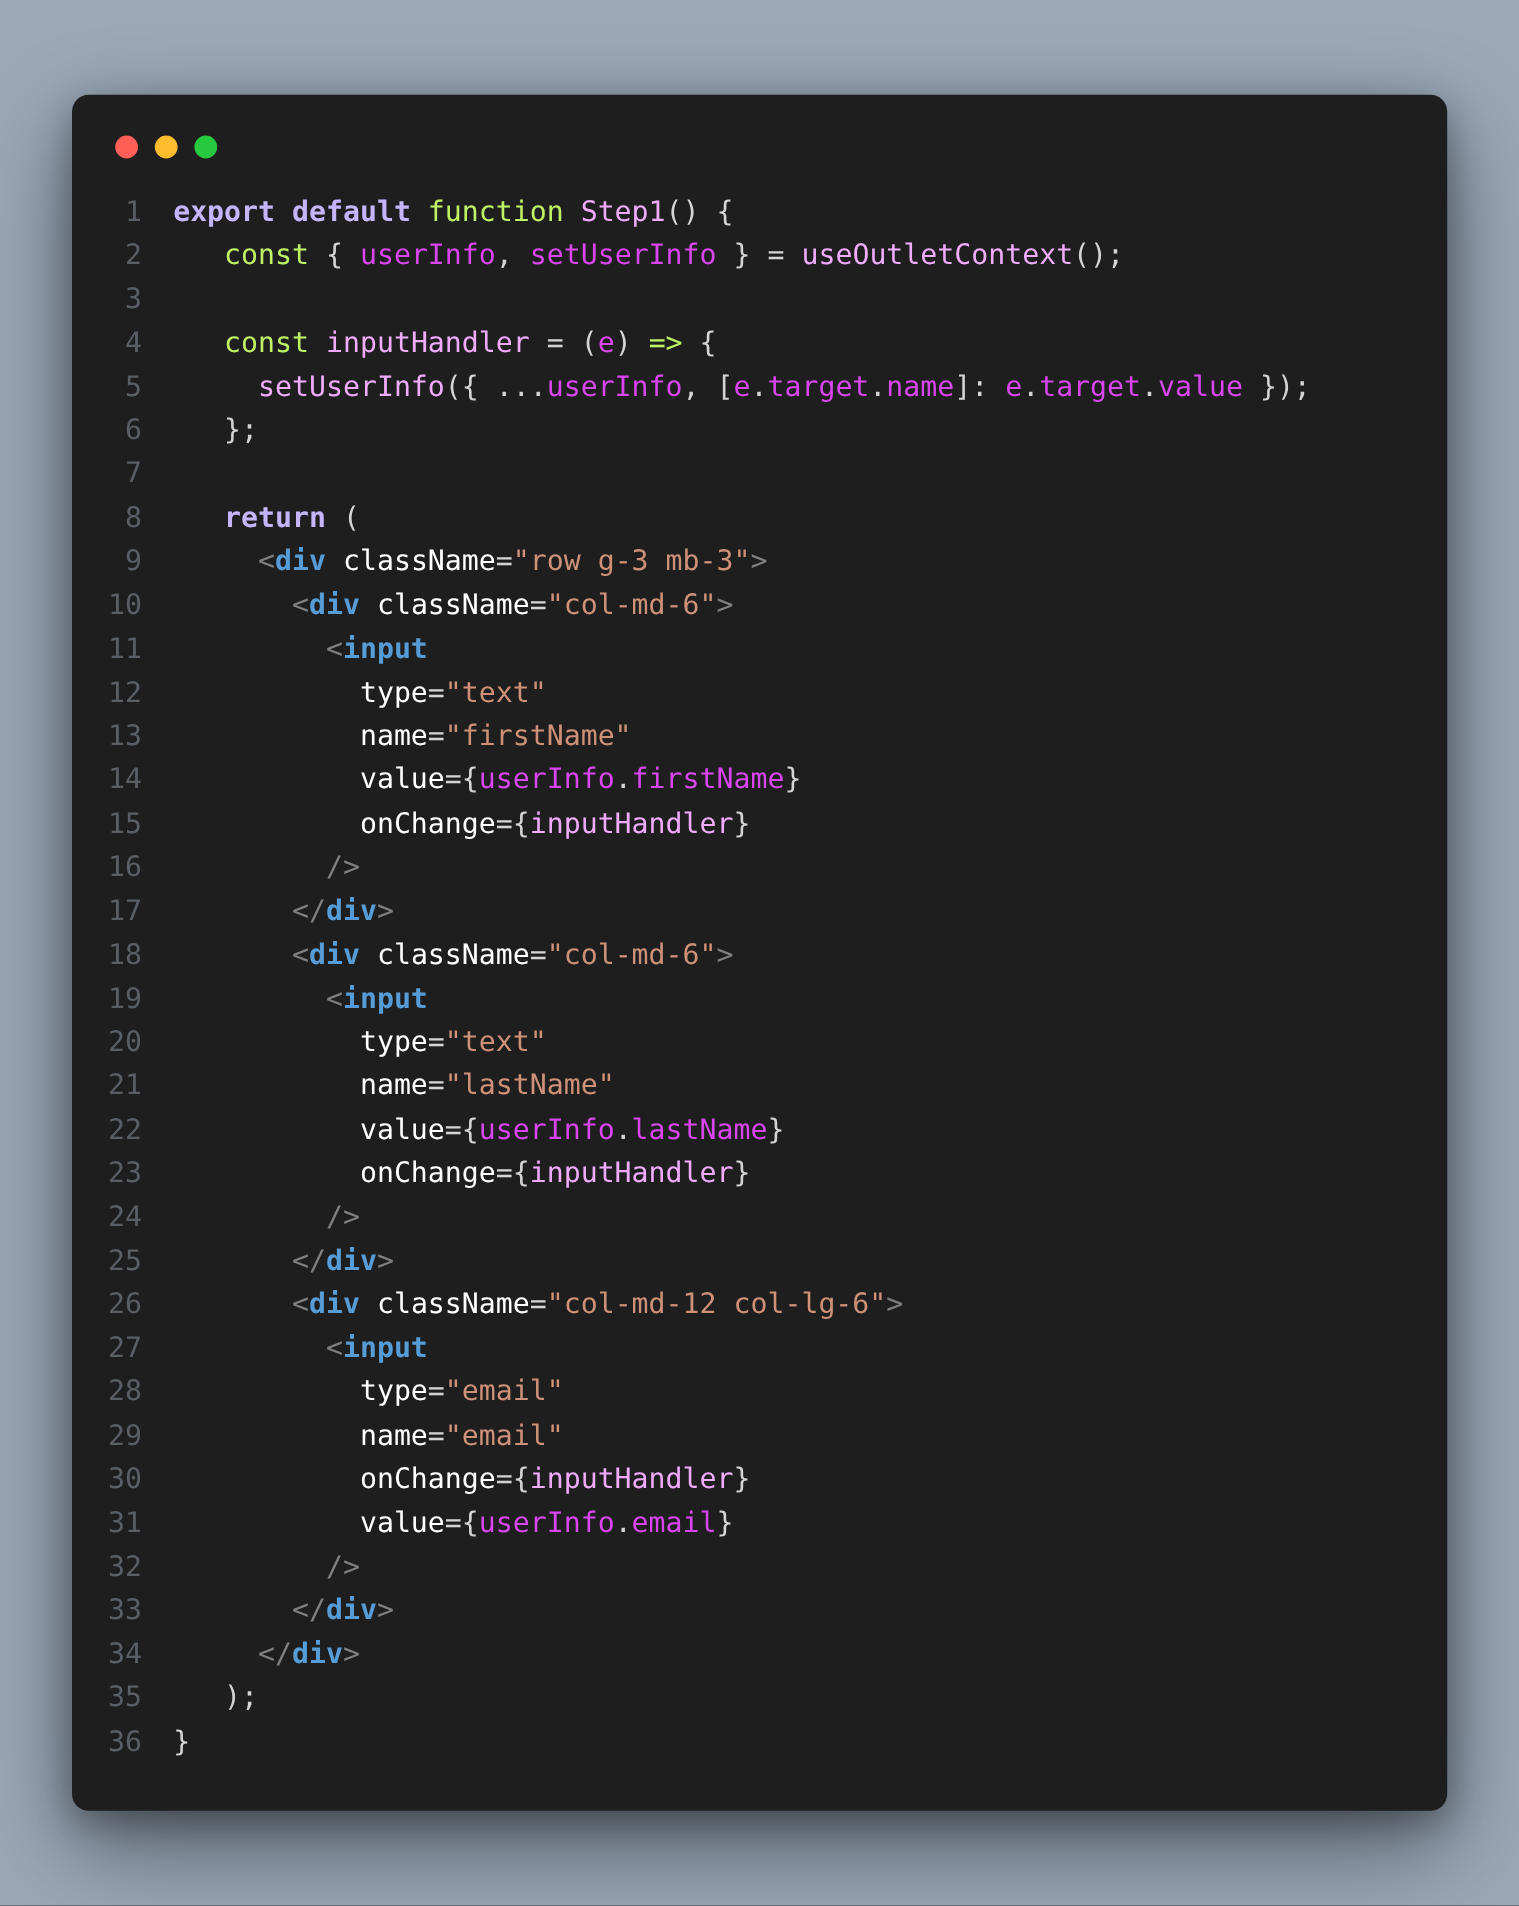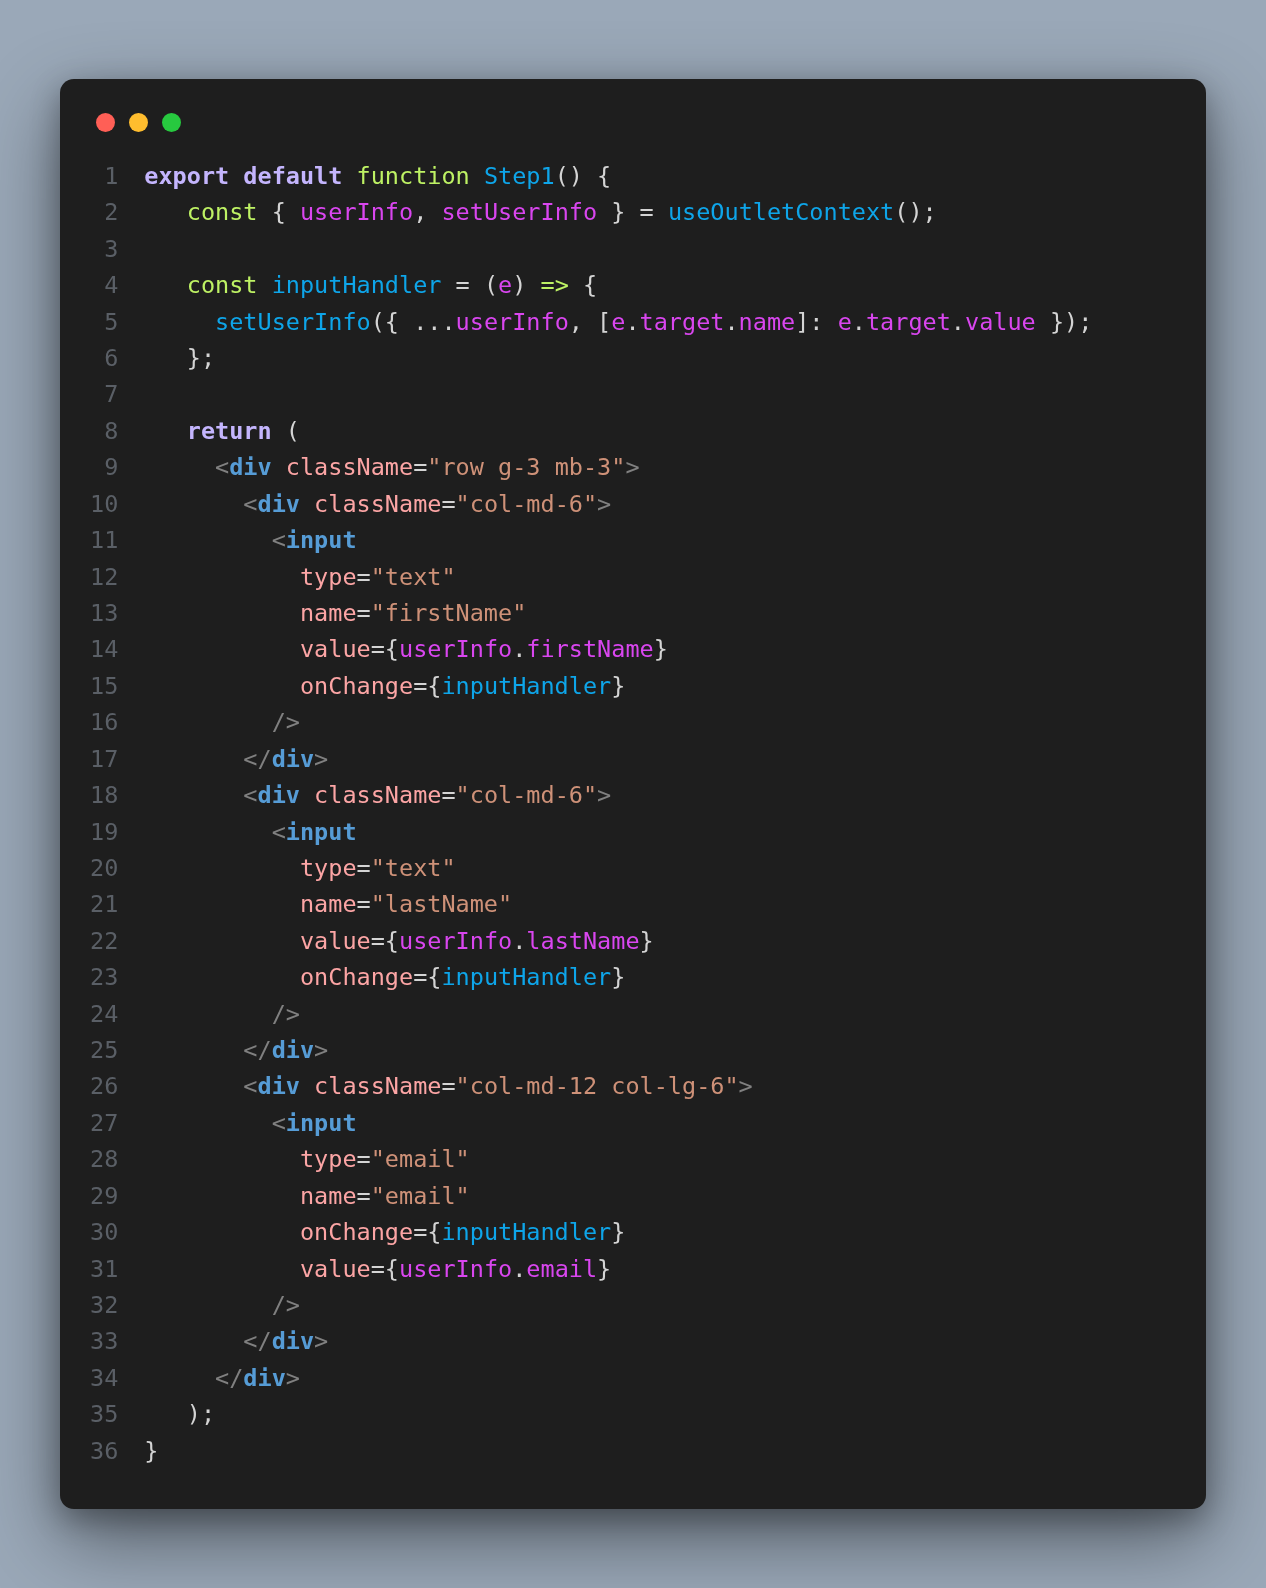--- a/index.html
+++ b/index.html
@@ -41,27 +41,27 @@
   .gutter {
     color: #5a5f66;
     text-align: right;
     padding-right: 26px;
     user-select: none;
     min-width: 48px;
   }
   .lines { color: #d4d4d4; }
   .tk-kw     { color: #c4b5fd; font-weight: bold; } 
   .tk-kw2    { color: #bef264; } 
-  .tk-fn     { color: #0ea5e9; } 
+  .tk-fn     { color: #f0abfc; } 
   .tk-prop   { color: #d946ef; } 
   .tk-punc   { color: #d4d4d4; }
   .tk-str    { color: #ce9178; } 
   .tk-tag    { color: #569cd6; font-weight: bold; } 
   .tk-tagp   { color: #808080; } 
-  .tk-attr   { color: #fca5a5; }
+  .tk-attr   { color: #ffffff; }
   .tk-jsx    { color: #d4d4d4; }
 </style>
 </head>
 <body>
 
 <div class="window">
   <div class="titlebar">
     <div class="dot red"></div>
     <div class="dot yellow"></div>
     <div class="dot green"></div>

